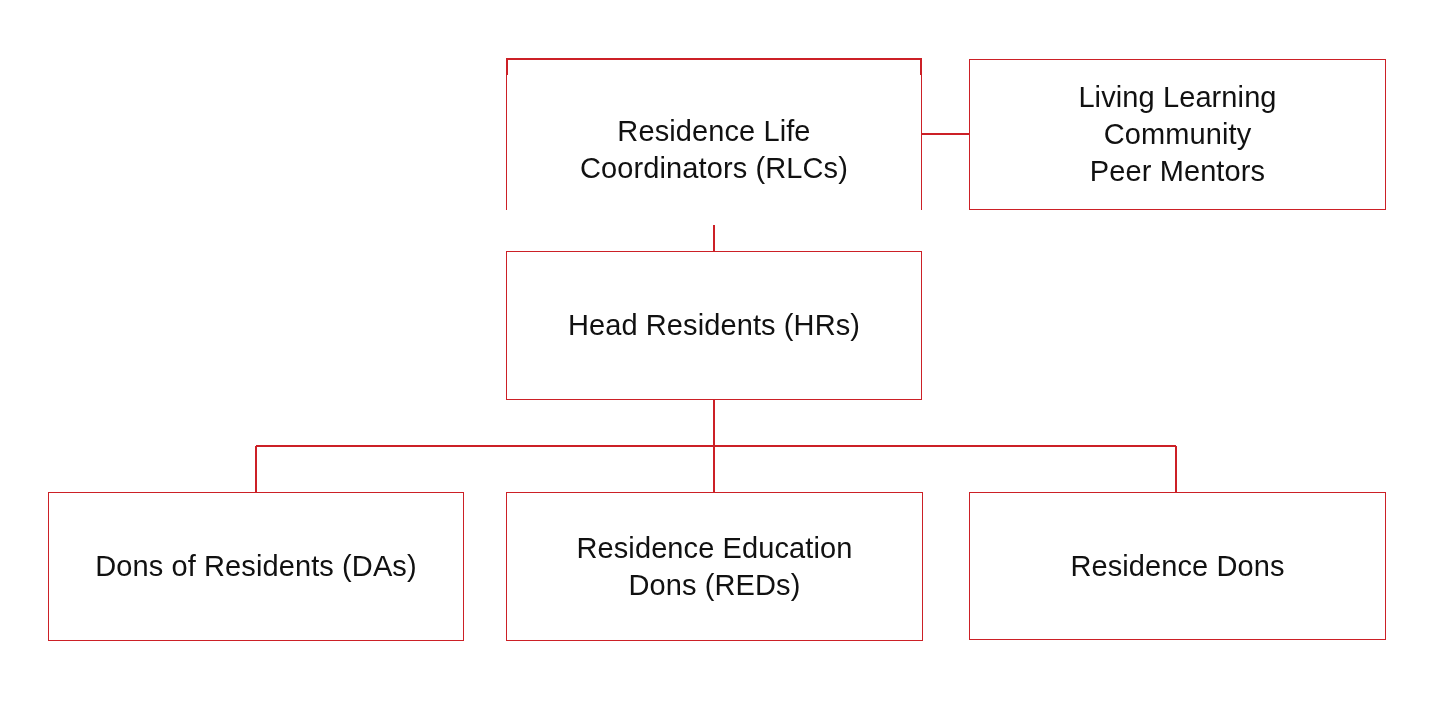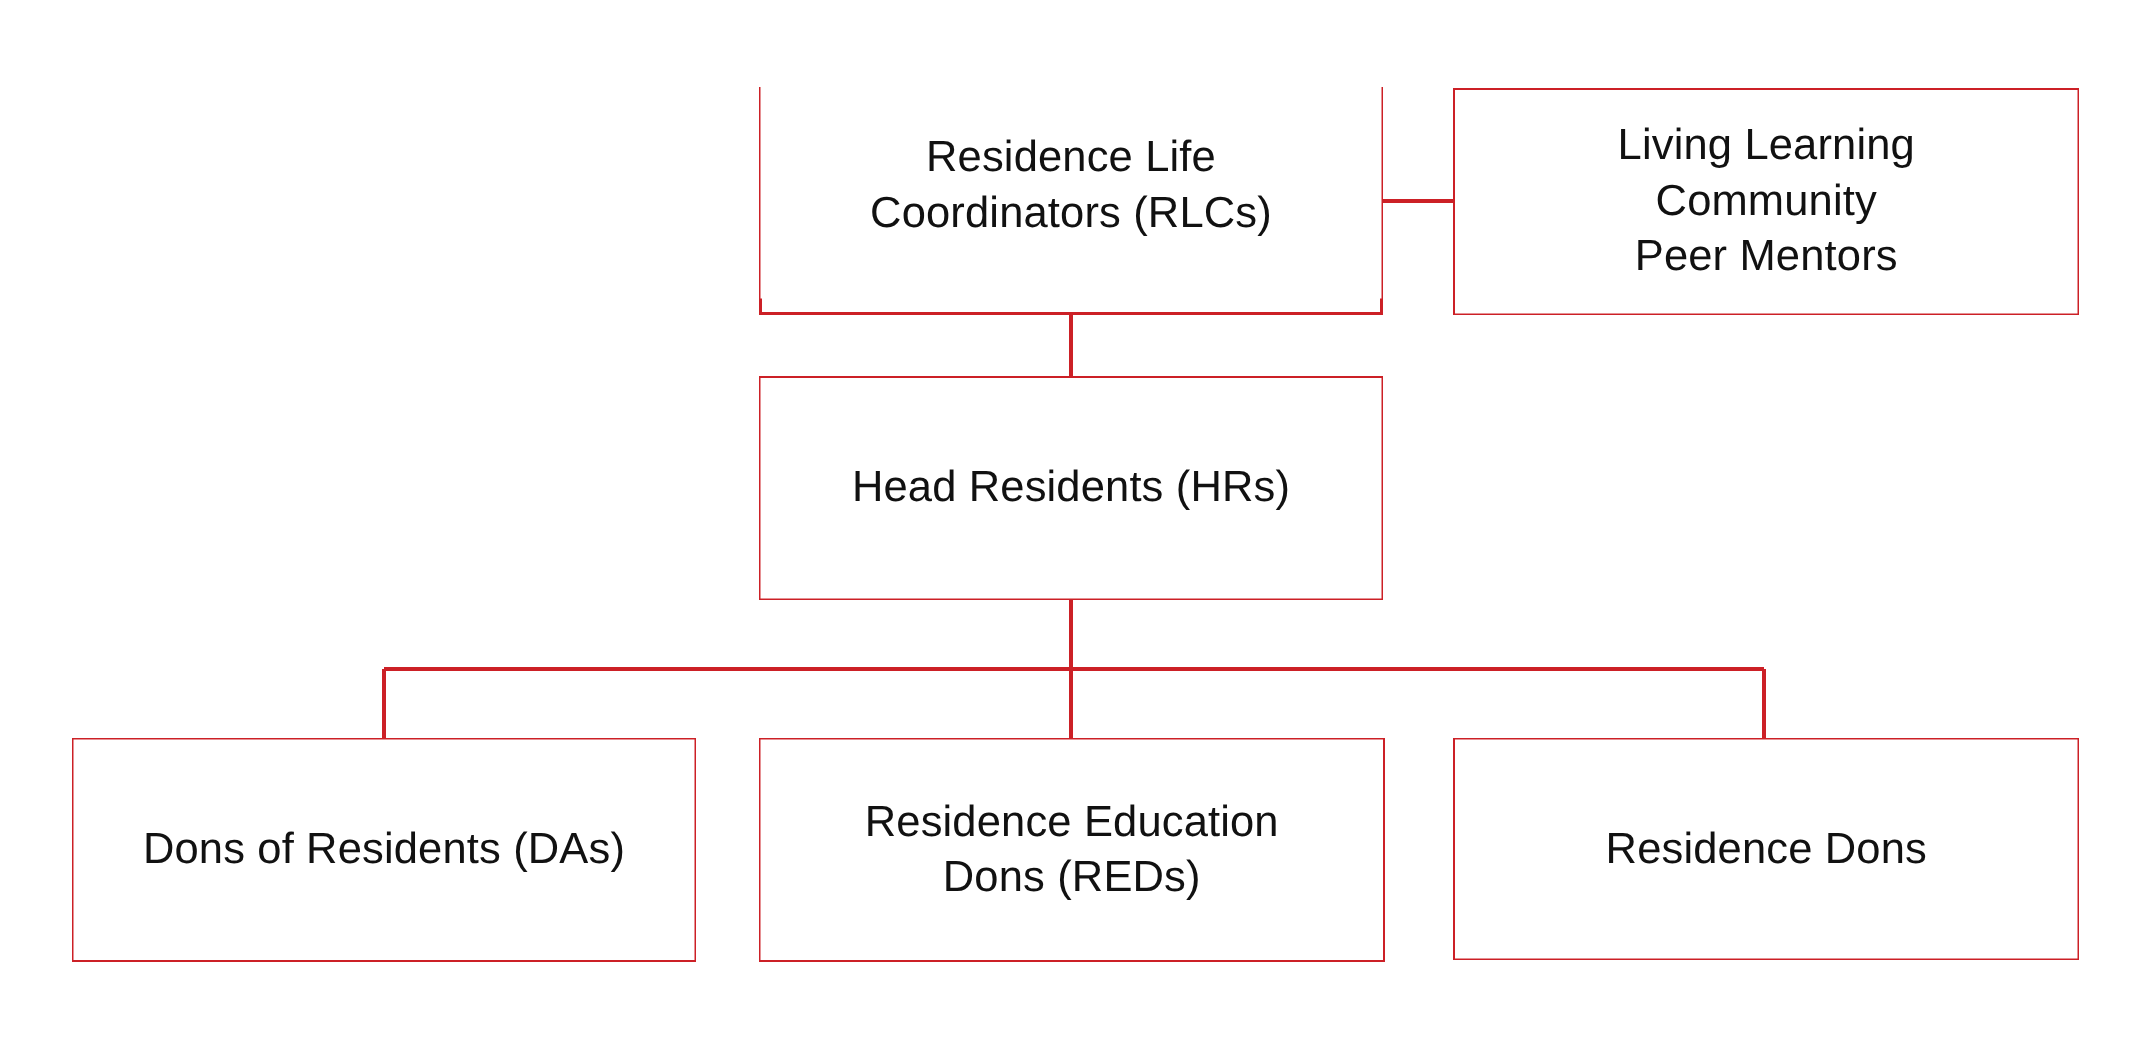--- a/index.html
+++ b/index.html
@@ -36,21 +36,21 @@
   }
   .node-label {
     color: #111111;
     font-size: 29px;
     line-height: 1.27;
     letter-spacing: 0.1px;
     white-space: pre-line;
     padding: 0 10px;
   }
   
-  #node-rlc          { left: 507px;  top: 49px;  width: 414px; height: 150px; }
+  #node-rlc          { left: 507px;  top: 75px;  width: 414px; height: 150px; }
   #node-llc          { left: 970px;  top: 60px;  width: 415px; height: 149px; }
   #node-hr           { left: 507px;  top: 252px; width: 414px; height: 147px; text-align: right; }
   #node-da           { left: 49px;   top: 493px; width: 414px; height: 147px; }
   #node-red          { left: 507px;  top: 493px; width: 415px; height: 147px; }
   #node-residencedons{ left: 970px;  top: 493px; width: 415px; height: 146px; }
 </style>
 </head>
 <body>
 
 <div id="canvas">

